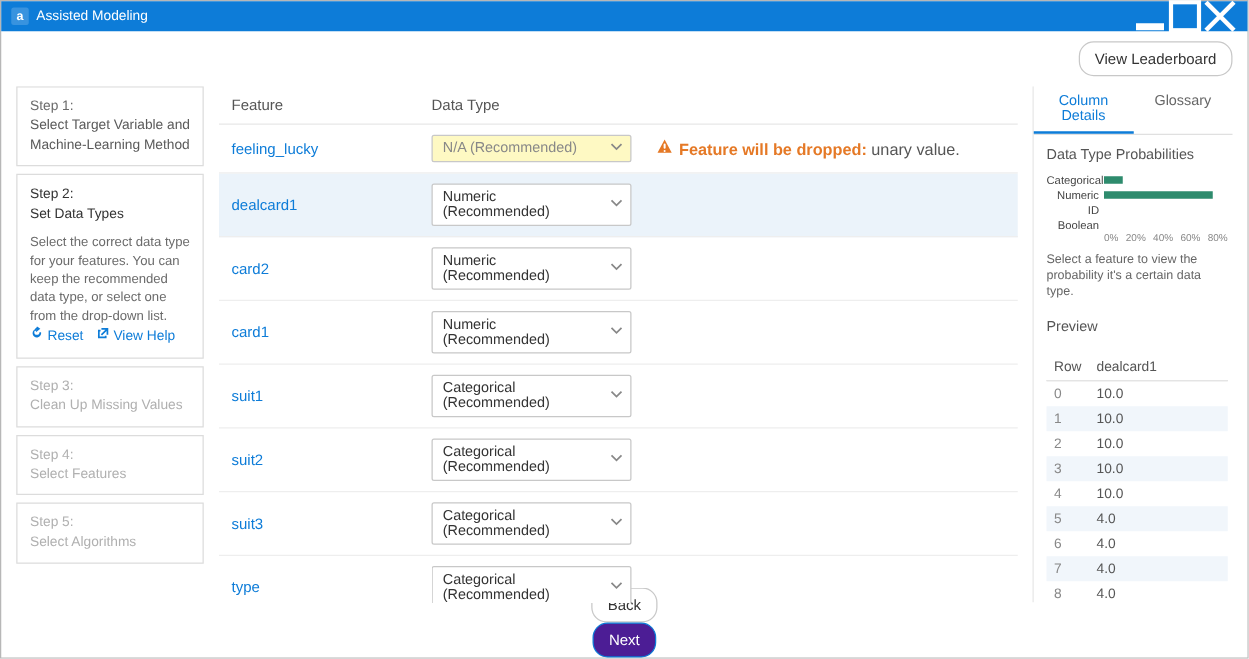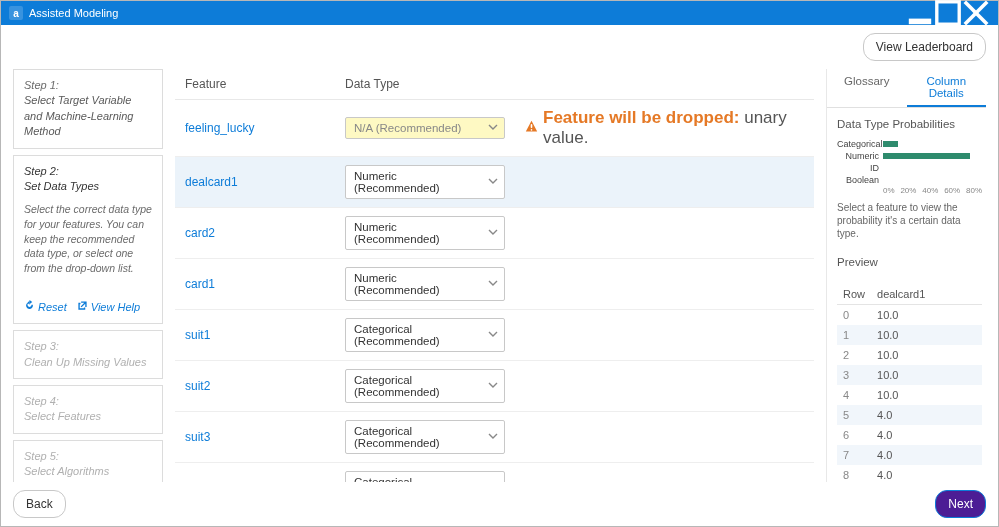--- a/index.html
+++ b/index.html
@@ -70,35 +70,35 @@
   .body {
     flex: 1;
     display: flex;
     gap: 12px;
     padding: 0 12px;
     overflow: hidden;
     min-height: 0;
   }
 
   
-  .wizard { width: 150px; flex-shrink: 0; display: flex; flex-direction: column; gap: 6px; font-style: italic; }
+  .wizard { width: 150px; flex-shrink: 0; display: flex; flex-direction: column; gap: 6px; }
   .step-box {
     border: 1px solid #dcdcdc;
     padding: 8px 10px;
     font-size: 11px;
     color: #5a5a5a;
     line-height: 1.4;
   }
   .step-box.active { color: #333; }
   .step-label { color: #6b6b6b; font-size: 11px; }
   .step-box.active .step-label { color: #333; }
   .step-box.dimmed .step-label,
   .step-box.dimmed { color: #b0b0b0; }
   .step-box .step-desc { font-size: 10.5px; color: #6b6b6b; margin-top: 8px; }
-  .step-actions { display: flex; gap: 10px; margin-top: 24px; }
+  .step-actions { display: flex; gap: 10px; margin-top: 1px; }
   .link {
     color: #0d7cd8; cursor: pointer; font-size: 11px; display: inline-flex; align-items: center; gap: 3px;
   }
   .link svg { width: 11px; height: 11px; fill: #0d7cd8; }
 
   
   .center { flex: 1; overflow-y: auto; min-width: 0; }
   .center table { width: 100%; border-collapse: collapse; }
   .center thead th {
     text-align: left;
@@ -125,21 +125,21 @@
     position: relative;
     border-radius: 2px;
     cursor: pointer;
     display: inline-flex;
     align-items: center;
     justify-content: space-between;
   }
   .dtype-select.disabled { background: #fef9c3; color: #888; cursor: default; }
   .chev { position: absolute; right: 6px; top: 50%; transform: translateY(-50%); }
   .chev svg { width: 10px; height: 10px; fill: #888; }
-  .warn { color: #555; font-size: 17px; display: flex; align-items: center; gap: 5px; }
+  .warn { color: #555; font-size: 13px; display: flex; align-items: center; gap: 5px; }
   .warn svg { width: 13px; height: 13px; fill: #e57926; flex-shrink: 0; }
   .warn .bold { color: #e57926; font-weight: 600; }
 
   
   .rightpanel {
     width: 160px;
     flex-shrink: 0;
     border-left: 1px solid #e8e8e8;
     display: flex;
     flex-direction: column;
@@ -170,23 +170,24 @@
   .preview th { text-align: left; font-weight: normal; color: #555; padding: 4px 6px; border-bottom: 1px solid #e4e4e4; font-size: 11px;}
   .preview td { padding: 4px 6px; color: #555; }
   .preview tbody tr:nth-child(even) td { background: #f1f6fb; }
   .preview tbody td:first-child { color: #888; width: 34px; }
 
   
   .bottombar {
     height: 44px;
     display: flex;
     align-items: center;
-    justify-content: space-between;
+    justify-content: flex-end;
     padding: 0 12px;
     border-top: 0;
+    flex-direction: column;
   }
 
   
   ::-webkit-scrollbar { width: 8px; height: 8px; }
   ::-webkit-scrollbar-thumb { background: #c8c8c8; border-radius: 4px; }
   ::-webkit-scrollbar-track { background: #f4f4f4; }
 </style>
 </head>
 <body>
 
@@ -357,22 +358,22 @@
                     </svg></span>
                 </div></td>
               <td></td>
             </tr>
           </tbody>
       </table>
     </div>
 
     <div class="rightpanel">
       <div class="tabs">
+        <div class="tab active">Column Details</div>
         <div class="tab">Glossary</div>
-        <div class="tab active">Column Details</div>
       </div>
       <div class="scroll">
         <div class="section-h">Data Type Probabilities</div>
         <div class="probchart" id="probchart">
             <div class="row">
               <div class="lab">Categorical</div>
               <div class="barwrap">
                 <div class="bar" style="width: 15%;"></div>
               </div>
             </div>

